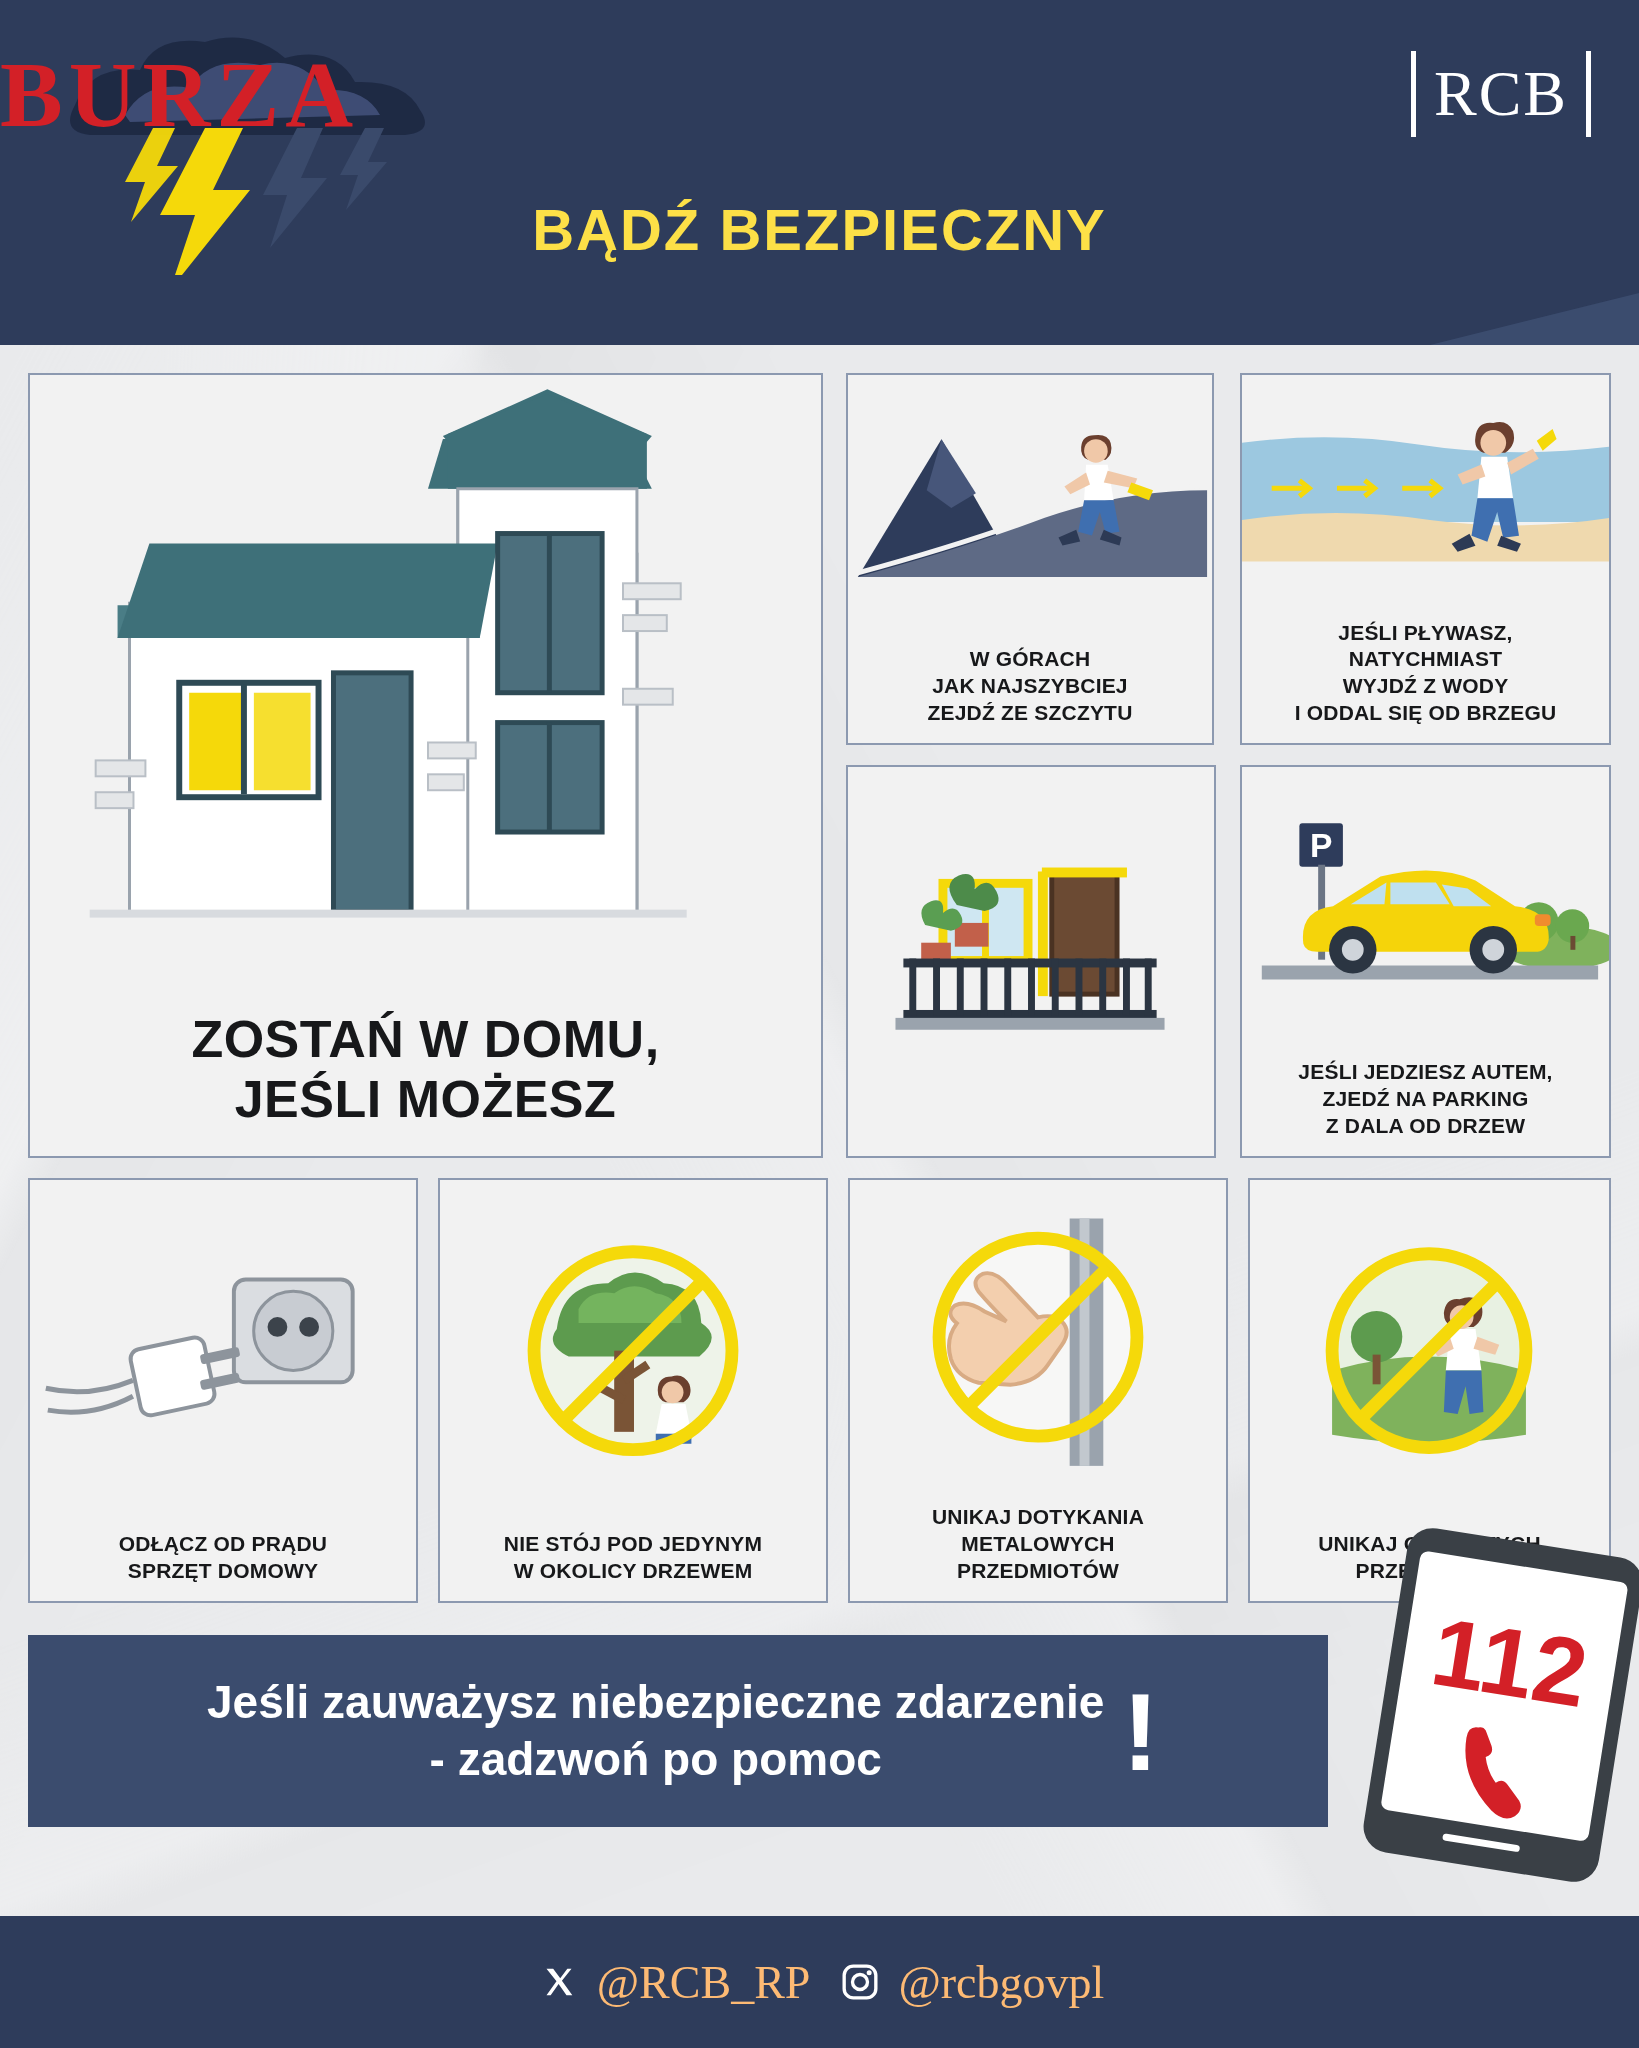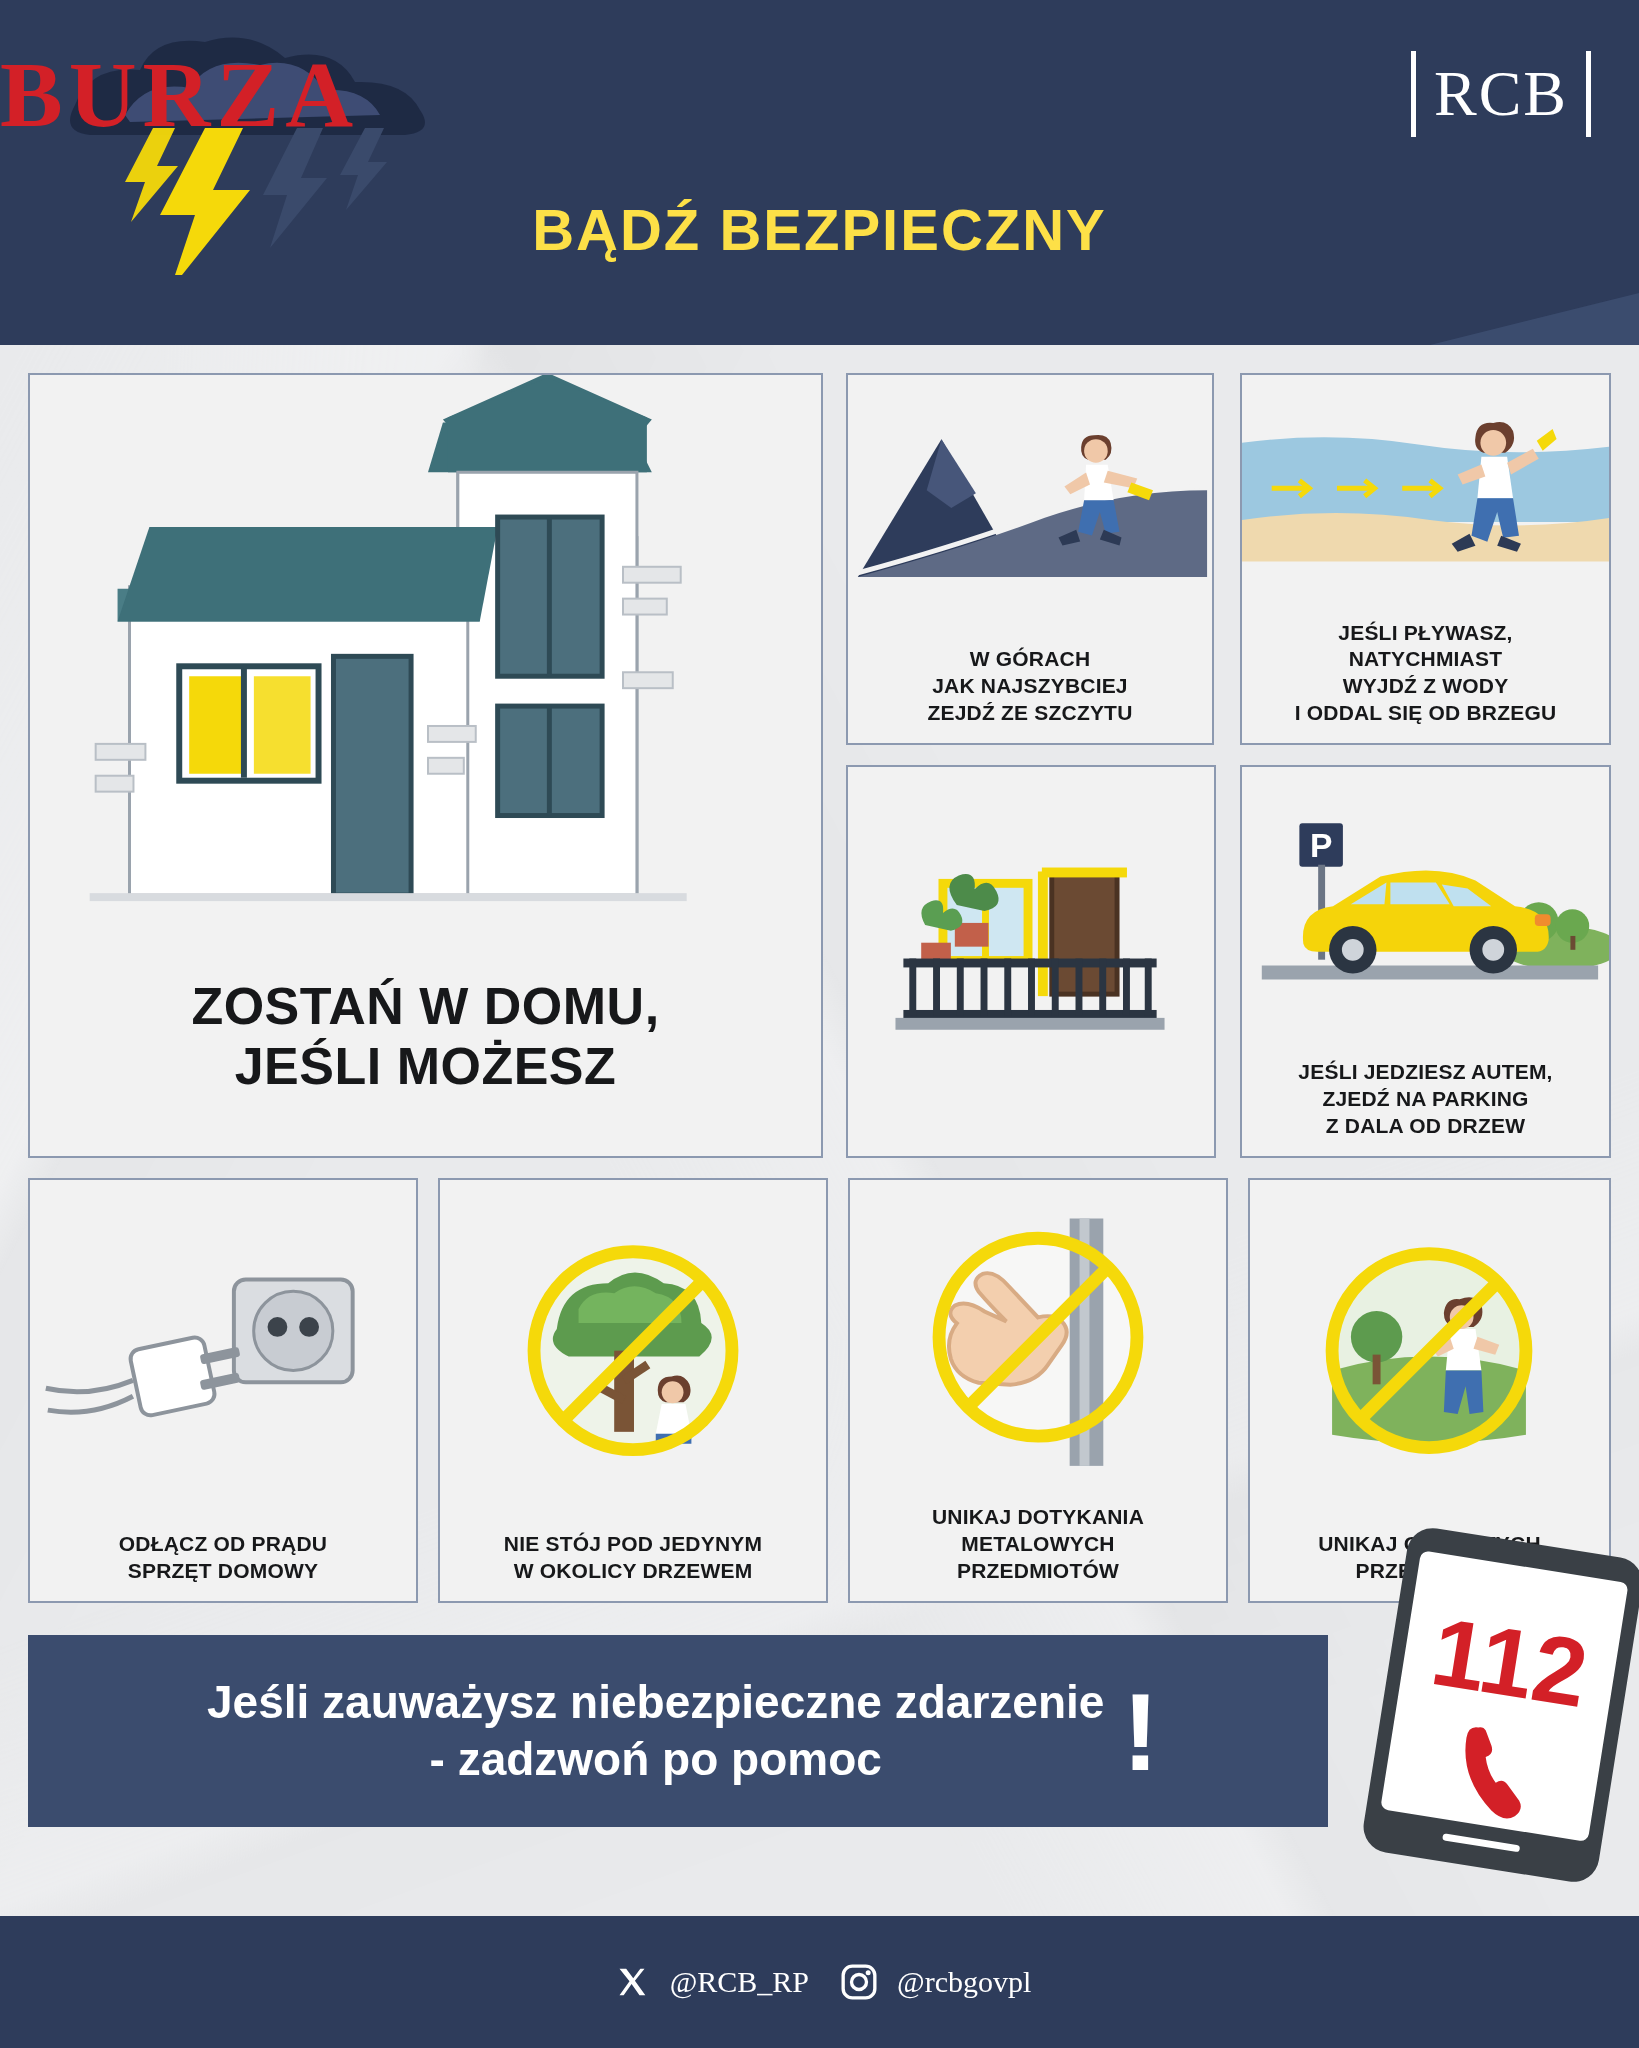--- a/index.html
+++ b/index.html
@@ -126,21 +126,21 @@
     letter-spacing: 0.2px;
   }
 
   
   #card-home {
     left: 0; top: 0; width: 795px; height: 785px;
   }
   #card-home .cap {
     font-size: 52px;
     line-height: 1.14;
-    padding-bottom: 60px;
+    padding-bottom: 27px;
     letter-spacing: 0.5px;
   }
 
   #card-mountains { left: 818px; top: 0; width: 368px; height: 372px; gap: 25px; }
   #card-swim      { left: 1212px; top: 0; width: 371px; height: 372px; }
   #card-windows   { left: 818px; top: 392px; width: 370px; height: 393px; }
   #card-car       { left: 1212px; top: 392px; width: 371px; height: 393px; }
 
   #card-unplug { left: 0; top: 805px; width: 390px; height: 425px; }
   #card-tree   { left: 410px; top: 805px; width: 390px; height: 425px; }
@@ -209,23 +209,23 @@
     gap: 14px;
   }
   .social .glyph {
     width: 48px;
     height: 48px;
     display: flex;
     align-items: center;
     justify-content: center;
   }
   .social .handle {
-    color: #ffffff;
+    color: #fdba74;
     font-family: "Liberation Serif", serif;
-    font-size: 30px;
+    font-size: 46px;
   }
 
   .paper-texture {
     position: absolute;
     inset: 345px 0 132px 0;
     pointer-events: none;
     opacity: 0.30;
     background:
       linear-gradient(118deg, rgba(255,255,255,0) 0%, rgba(255,255,255,0.85) 18%, rgba(0,0,0,0.05) 20%, rgba(255,255,255,0) 34%),
       linear-gradient(62deg, rgba(255,255,255,0) 40%, rgba(255,255,255,0.7) 52%, rgba(0,0,0,0.05) 54%, rgba(255,255,255,0) 66%),

